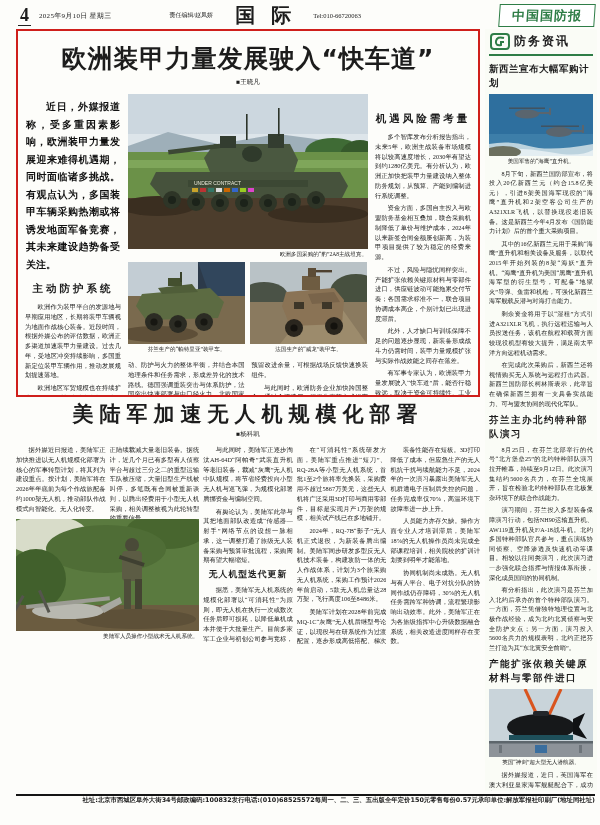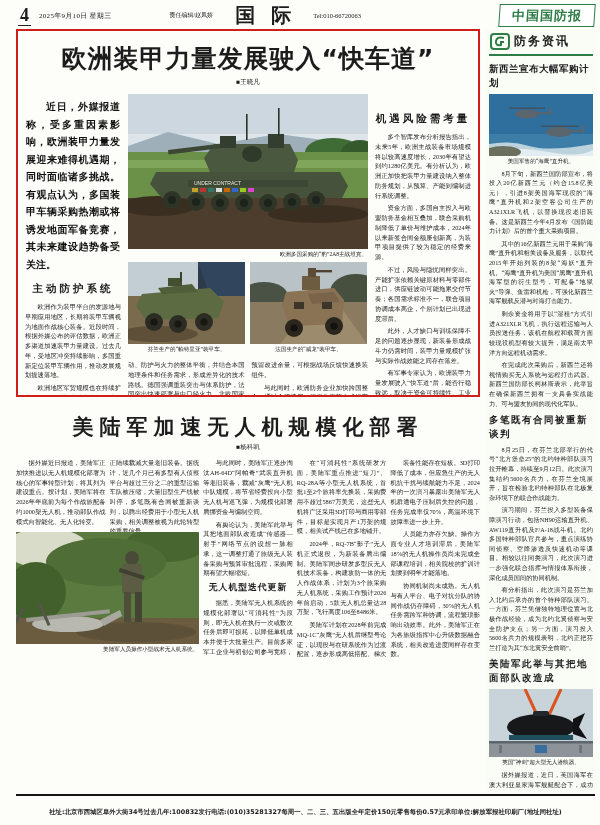--- a/index.html
+++ b/index.html
@@ -37,31 +37,31 @@
   .mid-text{column-count:2;column-gap:7px;height:146px;overflow:hidden;margin-top:3px;}
   
   .sidebar{flex:1;background:#fafcf6;padding:2px 4px;box-sizing:border-box;height:762px;overflow:hidden;}
   .sb-head{display:flex;align-items:center;gap:4px;border-bottom:2px solid #2e7d46;padding:2px 1px 4px;margin-bottom:6px;}
   .sb-brand{font-family:"DejaVu Sans",sans-serif;font-size:12px;font-weight:bold;letter-spacing:2px;}
   .sb-title{font-family:"DejaVu Sans",sans-serif;font-size:9.5px;font-weight:bold;text-align:left;line-height:1.45;
             letter-spacing:1.5px;margin:5px 0 4px;}
   .sb-title.center{text-align:left;letter-spacing:.5px;}
   .sidebar p.b{font-size:6.2px;}
   
-  .bottom{flex:1;padding-top:13px;overflow:hidden;}
+  .bottom{flex:1;padding-top:0;overflow:hidden;}
   .b-title{font-family:"DejaVu Sans",sans-serif;font-size:21px;font-weight:bold;text-align:center;letter-spacing:6px;margin:3px 0 2px;}
   .b-byline{text-align:center;font-size:6.5px;margin:0 0 6px;}
   .b-grid{display:grid;grid-template-columns:repeat(5,1fr);grid-template-rows:74px 1fr;gap:0 4px;height:200px;overflow:hidden;}
   .cell{overflow:hidden;}
   .c1{grid-column:1;grid-row:1;} .c2{grid-column:2;grid-row:1;}
   .bphoto{grid-column:1/3;grid-row:2;}
   .c3{grid-column:3;grid-row:1/3;} .c4{grid-column:4;grid-row:1/3;} .c5{grid-column:5;grid-row:1/3;}
   h3.sub{font-family:"DejaVu Sans",sans-serif;font-size:8.8px;font-weight:bold;text-align:center;letter-spacing:1px;margin:4px 0 4px;}
   
-  .footer{border-top:2.5px solid #151515;margin:3px 5px 0 16px;padding-top:12px;display:flex;justify-content:center;
+  .footer{border-top:2.5px solid #151515;margin:3px 5px 0 16px;padding-top:0;display:flex;justify-content:flex-end;
           font-family:"DejaVu Sans",sans-serif;font-size:6.4px;font-weight:bold;white-space:nowrap;}
   svg{display:block;}
 </style>
 </head>
 <body>
 
 <div class="page">
 
   <div class="hdr">
     <span class="pagenum">4</span>
@@ -314,26 +314,26 @@
             <rect x="52" y="31.5" width="38" height="1.4" fill="#44505a"></rect>
           </g>
         </svg>
       </div>
       <div class="cap center">美国军售的“海鹰”直升机。</div>
       <p class="b">8月下旬，新西兰国防部宣布，将投入20亿新西兰元（约合15.8亿美元），引进8架美国海军现役的“海鹰”直升机和2架空客公司生产的A321XLR飞机，以替换现役老旧装备。这是新西兰今年4月发布《国防能力计划》后的首个重大采购项目。</p>
       <p class="b">其中的16亿新西兰元用于采购“海鹰”直升机和相关设备及服务，以取代2015年开始列装的8架“海妖”直升机。“海鹰”直升机为美国“黑鹰”直升机海军型的衍生型号，可配备“地狱火”导弹、鱼雷和机枪，可强化新西兰海军舰载反潜与对海打击能力。</p>
       <p class="b">剩余资金将用于以“湿租”方式引进A321XLR飞机，执行远程运输与人员投送任务，该机在航程和载荷方面较现役机型有较大提升，满足南太平洋方向远程机动需求。</p>
       <p class="b">在完成此次采购后，新西兰还将视情购买无人系统与远程打击武器。新西兰国防部长柯林斯表示，此举旨在确保新西兰拥有一支具备实战能力、可与盟友协同的现代化军队。</p>
 
-      <div class="sb-title">多笔既有合同被重新谈判</div>
+      <div class="sb-title">芬兰主办北约特种部队演习</div>
       <p class="b">8月25日，在芬兰北部举行的代号“北方堡垒25”的北约特种部队演习拉开帷幕，持续至9月12日。此次演习集结约5600名兵力，在芬兰全境展开，旨在检验北约特种部队在北极复杂环境下的联合作战能力。</p>
       <p class="b">演习期间，芬兰投入多型装备保障演习行动，包括NH90运输直升机、AW119直升机及F/A-18战斗机。北约多国特种部队官兵参与，重点演练协同侦察、空降渗透及快速机动等课目。相较以往同类演习，此次演习进一步强化联合指挥与情报体系衔接，深化成员国间的协同机制。</p>
       <p class="b">有分析指出，此次演习是芬兰加入北约后承办的首个特种部队演习。一方面，芬兰凭借独特地理位置与北极作战经验，成为北约北翼侦察与安全防护支点；另一方面，演习投入5600名兵力的规模表明，北约正把芬兰打造为其“东北翼安全前哨”。</p>
 
-      <div class="sb-title">美陆军此举与其把地面部队改造成</div>
+      <div class="sb-title">产能扩张依赖关键原材料与零部件进口</div>
       <div class="photo" style="height:68px">
         <svg viewBox="0 0 104 68" width="104" height="68" preserveAspectRatio="none">
           <rect width="104" height="68" fill="#c9d4da"></rect>
           <rect y="54" width="104" height="14" fill="#8d9399"></rect>
           <rect y="52" width="104" height="2.5" fill="#5d666c"></rect>
 
           <path d="M36,0 L48,26" stroke="#d9541e" stroke-width="3" fill="none"></path>
           <path d="M72,0 L60,26" stroke="#d9541e" stroke-width="3" fill="none"></path>
 
           <ellipse cx="52" cy="38" rx="34" ry="13" fill="#16181a"></ellipse>
@@ -346,20 +346,20 @@
         </svg>
       </div>
       <div class="cap center">英国“神剑”超大型无人潜航器。</div>
       <p class="b">据外媒报道，近日，英国海军在澳大利亚皇家海军舰艇配合下，成功完成“神剑”超大型无人潜航器（XLUUV）的远程测试。</p>
 
     </aside>
   </div>
 
   <div class="footer">
     <span>社址:北京市西城区阜外大街34号</span>
-    <span>过去几年:100832</span>
-    <span>发行电话:(010)35281327</span>
+    <span>邮政编码:100832</span>
+    <span>发行电话:(010)68525572</span>
     <span>每周一、二、三、五出版</span>
     <span>全年定价150元</span>
     <span>零售每份0.57元</span>
     <span>承印单位:解放军报社印刷厂(地址同社址)</span>
   </div>
 </div>
 
 </body></html>

